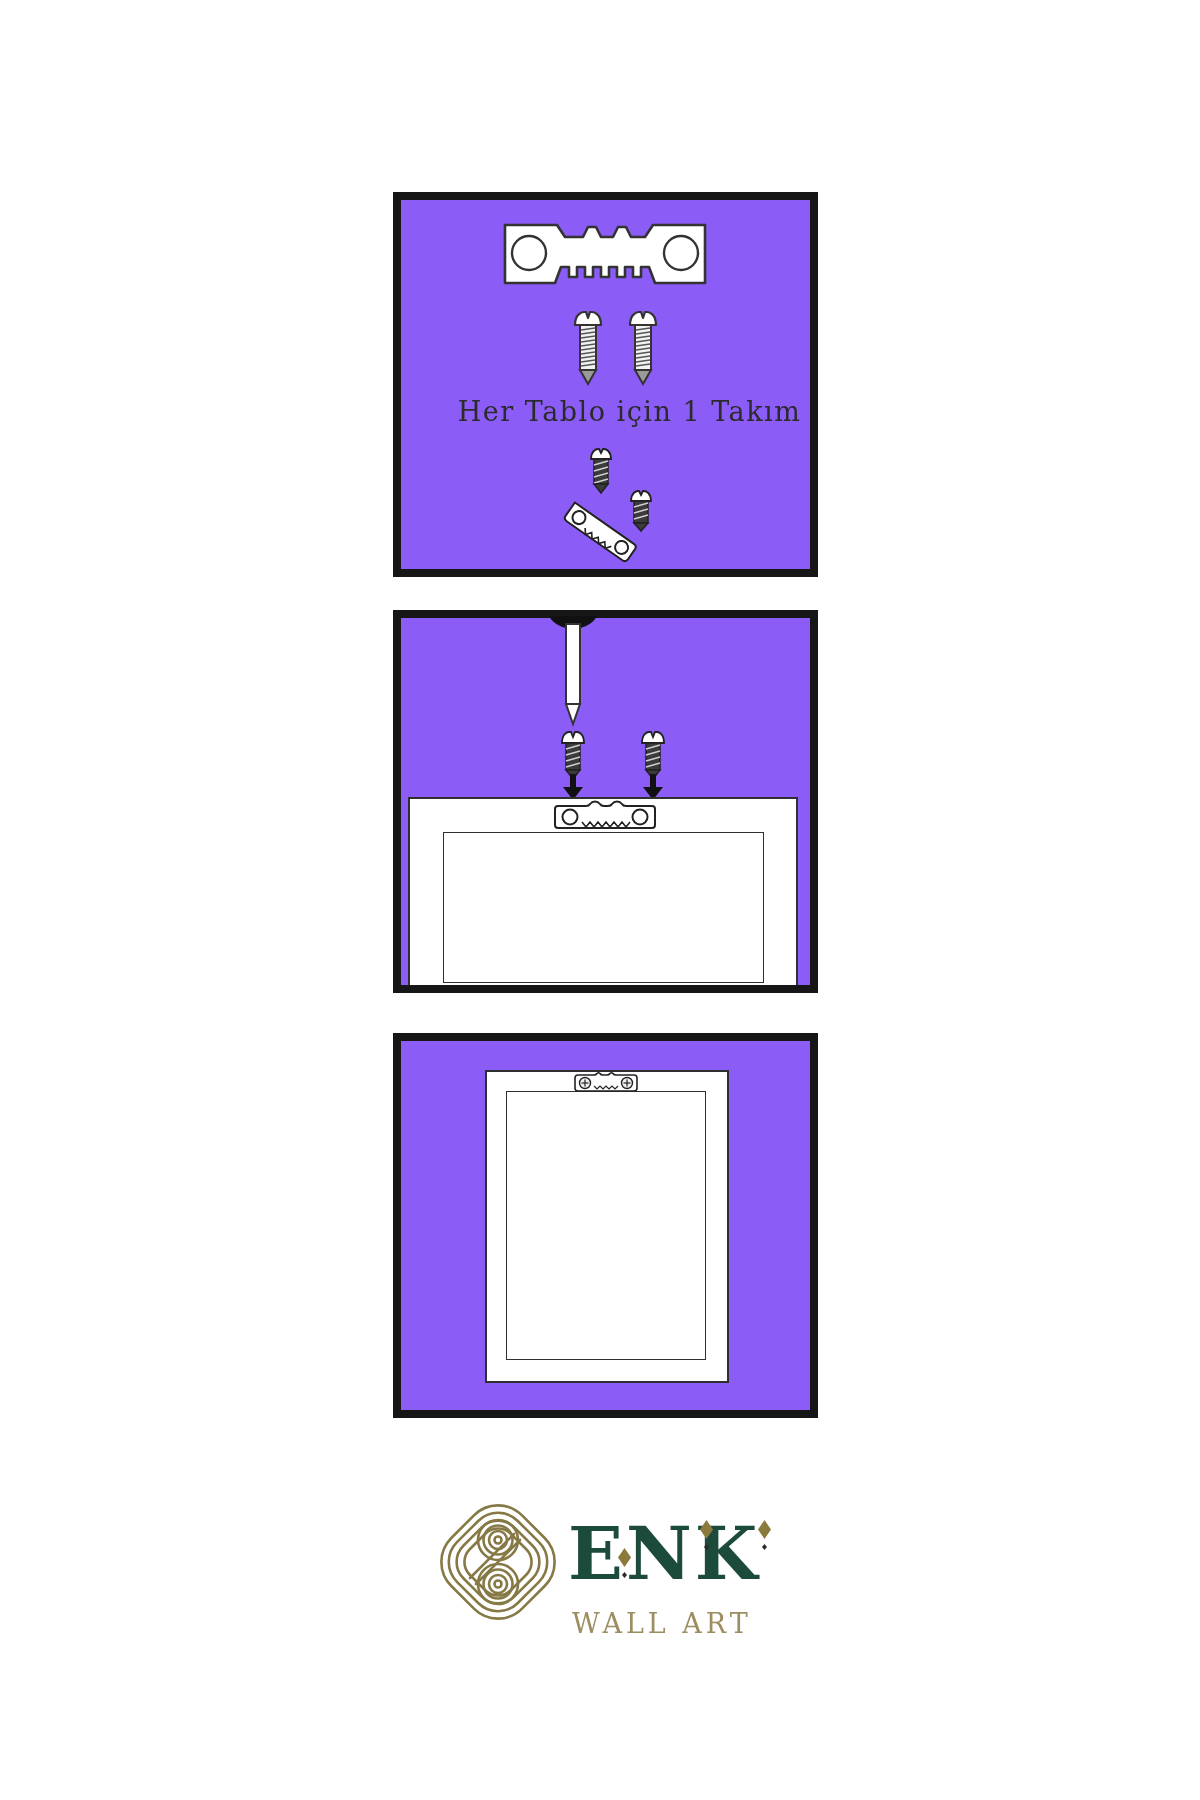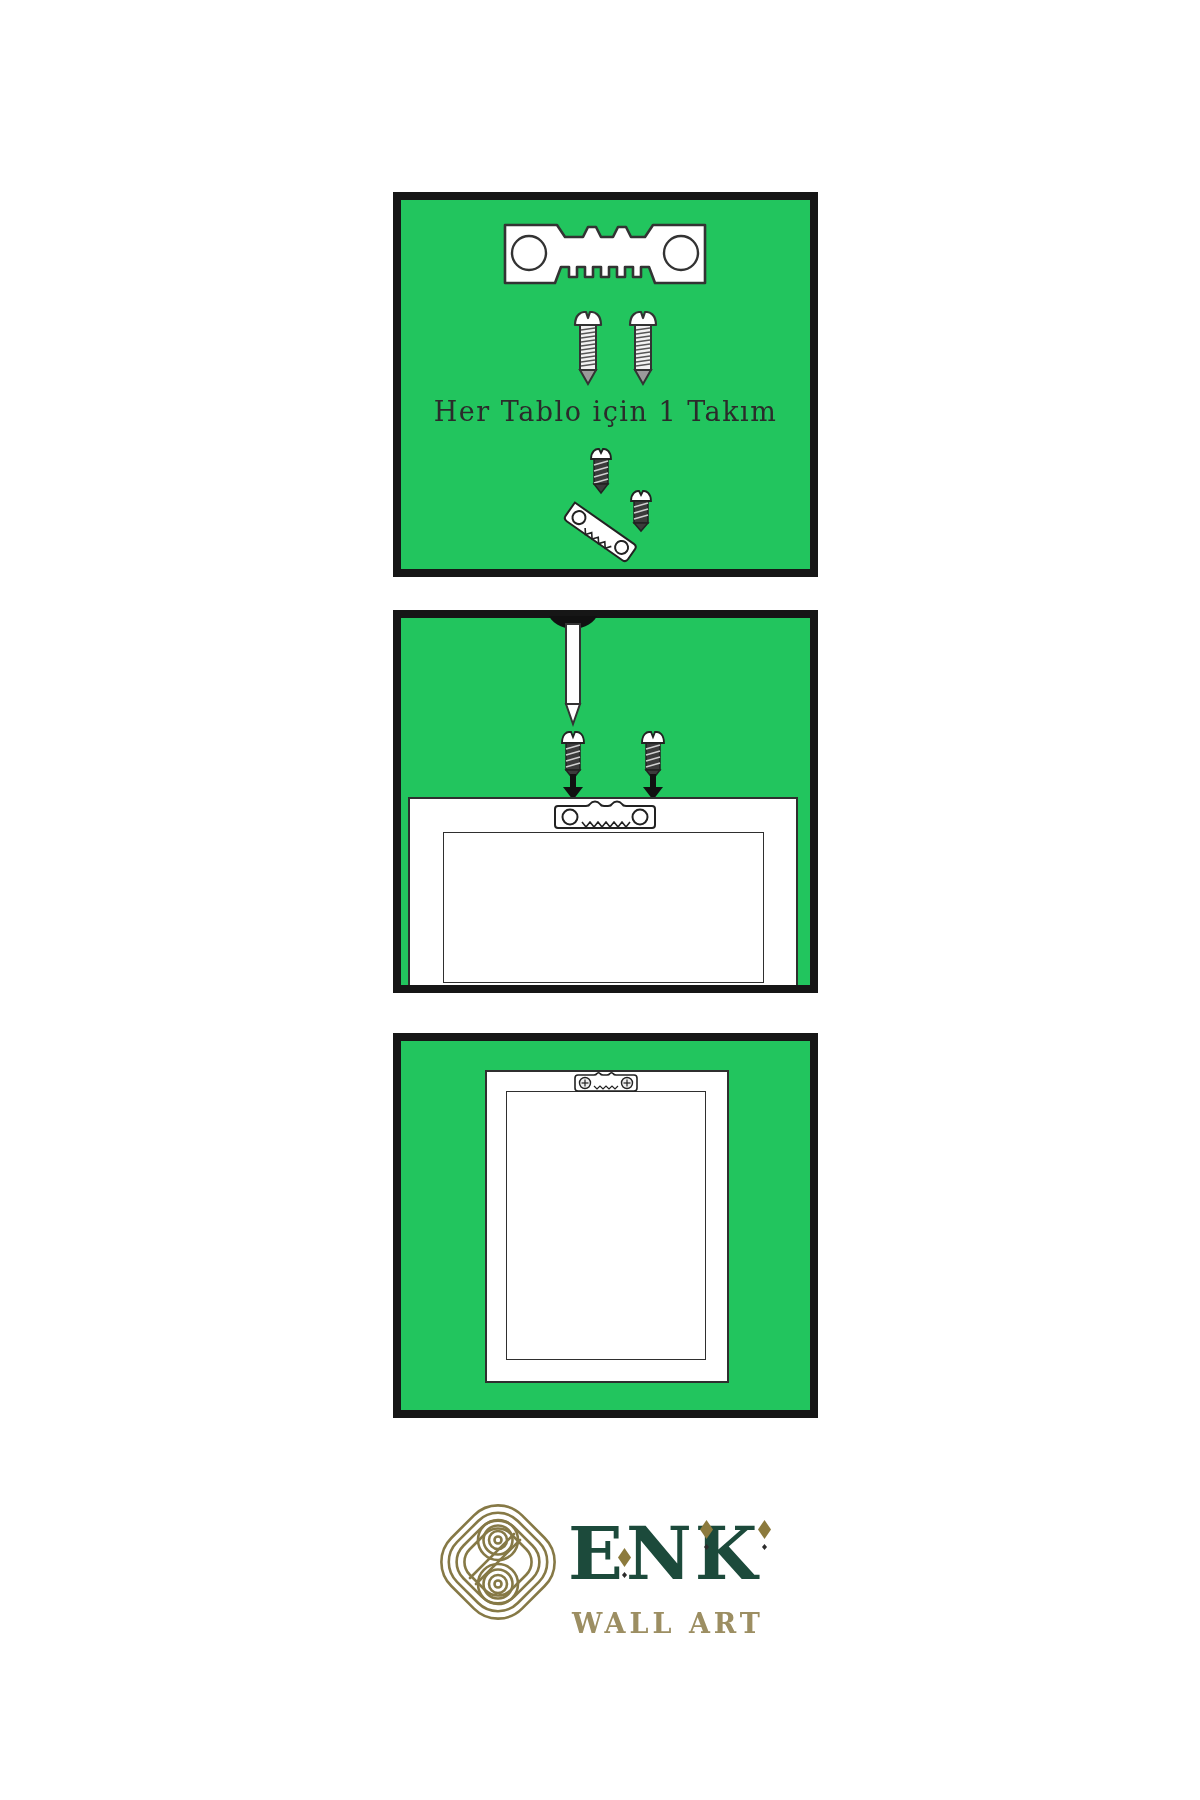--- a/index.html
+++ b/index.html
@@ -1,30 +1,30 @@
 <!DOCTYPE html>
 <html><head>
 <meta charset="utf-8">
 <style>
   html,body{margin:0;padding:0;background:#ffffff;}
   #canvas{position:relative;width:1200px;height:1800px;background:#ffffff;overflow:hidden;
           font-family:"Liberation Serif",serif;}
-  .panel{position:absolute;border:8px solid #161616;background:#22c55e;box-sizing:border-box;}
+  .panel{position:absolute;border:8px solid #161616;background:#8b5cf6;box-sizing:border-box;padding-left:24px;}
   .abs{position:absolute;}
   .caption{position:absolute;width:100%;text-align:center;color:#2b2b2b;
            font-family:"DejaVu Serif",serif;font-weight:400;font-size:27px;letter-spacing:1.5px;}
   .rect{position:absolute;box-sizing:border-box;background:#ffffff;}
   .rect-open{border-left:2px solid #2f2f2f;border-top:2px solid #2f2f2f;border-right:2px solid #2f2f2f;}
   .rect-open-in{border-left:1.5px solid #2f2f2f;border-top:1.5px solid #2f2f2f;border-right:1.5px solid #2f2f2f;border-bottom:1.5px solid #2f2f2f;}
   .rect-full{border:2px solid #2f2f2f;}
   .rect-full-thin{border:1.5px solid #2f2f2f;}
   .brand-name{position:absolute;left:0;top:0;color:#1c4a3b;font-family:"DejaVu Serif",serif;
               font-weight:700;font-size:72px;line-height:92px;letter-spacing:3px;}
   .brand-sub{position:absolute;color:#9c8e62;font-family:"DejaVu Serif",serif;
-             font-weight:700;font-size:27px;letter-spacing:4px;}
+             font-weight:400;font-size:27px;letter-spacing:4px;}
   .diamond{position:absolute;background:#8c7a3d;}
   .diamond,.dotlet{clip-path:polygon(50% 0,100% 50%,50% 100%,0 50%);}
   .dotlet{position:absolute;background:#2b2b2b;}
 </style>
 </head>
 <body>
 
 <div id="canvas">
 
   <div class="panel" style="left:393px;top:192px;width:425px;height:385px;">

